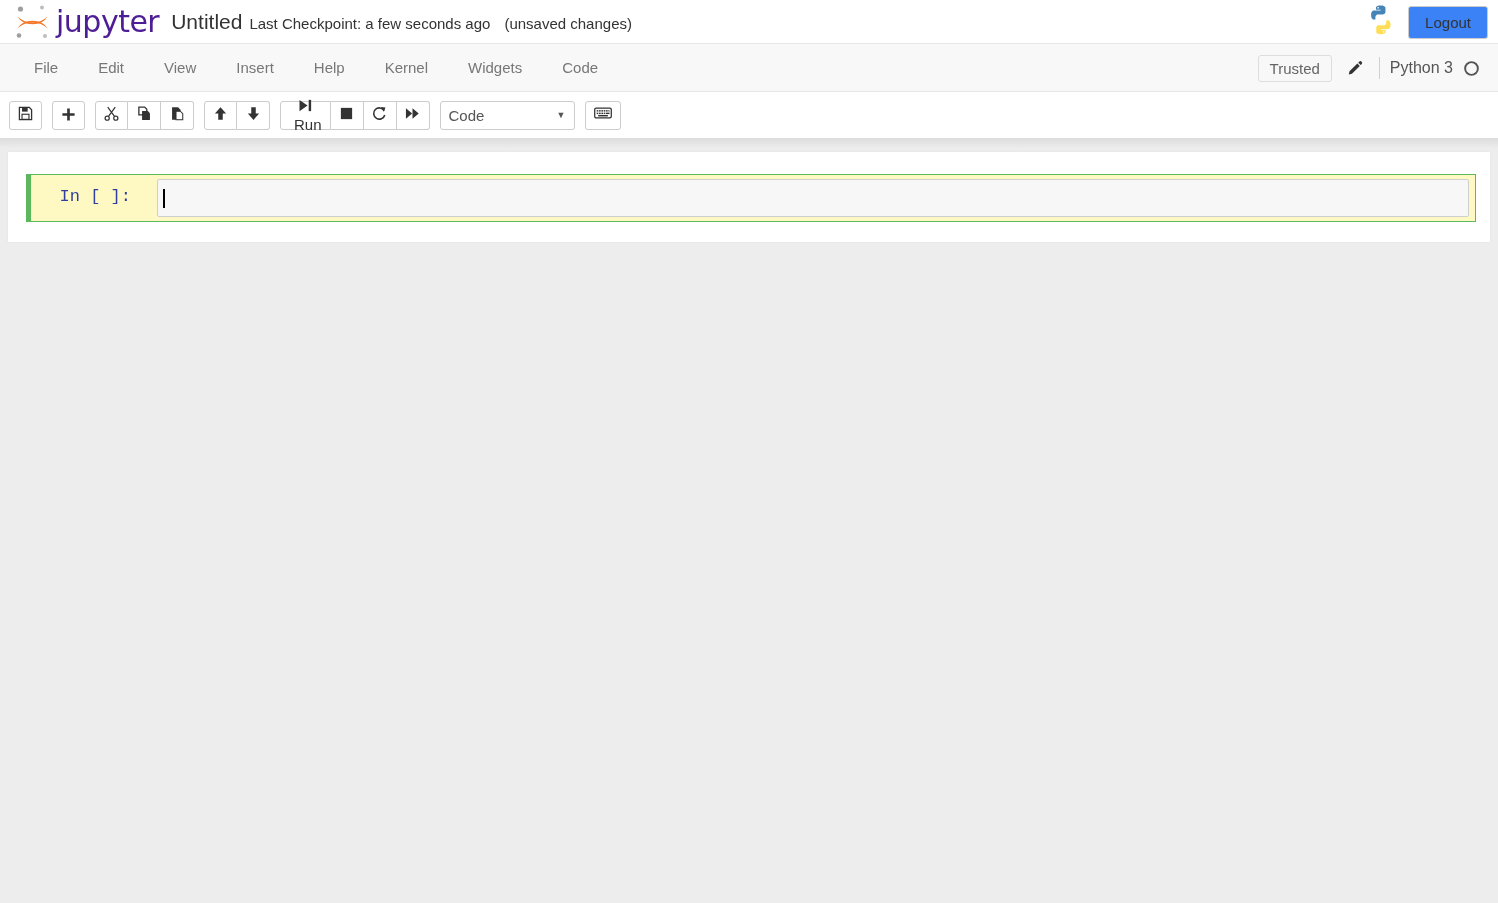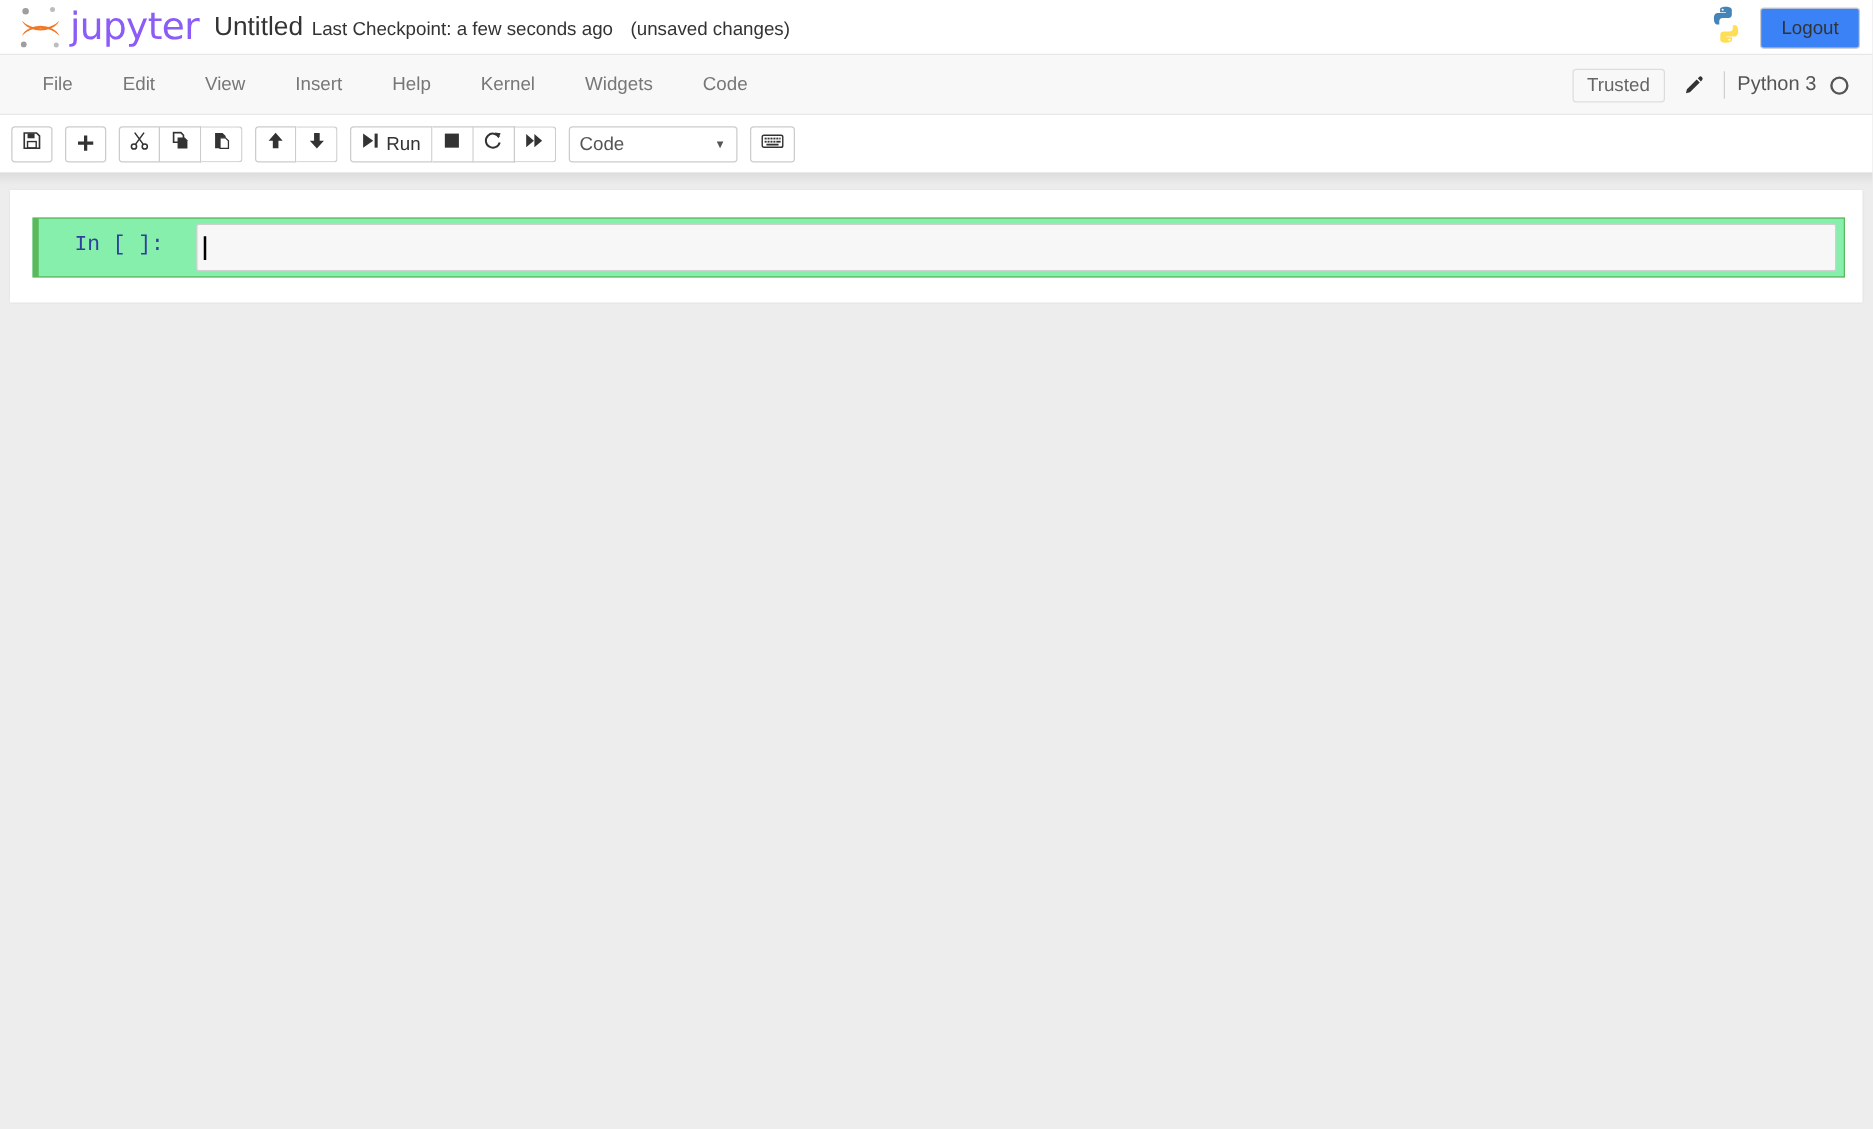--- a/index.html
+++ b/index.html
@@ -22,21 +22,21 @@
   }
   #logo-wrap {
     display: flex; align-items: center;
     margin-left: 12px;
     height: 44px;
   }
   .jlogo-svg { display: block; }
   .jword {
     font-family: "DejaVu Sans", sans-serif;
     font-size: 30px;
-    color: #8b5cf6;
+    color: #4c1d95;
     letter-spacing: -0.5px;
     margin-left: 2px;
     line-height: 30px;
     font-weight: 400;
   }
   #title-block {
     display: flex;
     align-items: baseline;
     margin-left: 12px;
   }
@@ -139,21 +139,21 @@
     min-width: 33px;
     border: 1px solid #ccc;
     background: #fff;
     display: flex;
     align-items: center;
     justify-content: center;
     cursor: pointer;
     padding: 0 8px;
     color: #333;
   }
-  .btn-group .tbtn { border-radius: 0; border-left-width: 0; }
+  .btn-group .tbtn { border-radius: 0; border-left-width: 0; flex-direction: column; }
   .btn-group .tbtn:first-child {
     border-left-width: 1px;
     border-top-left-radius: 3px; border-bottom-left-radius: 3px;
   }
   .btn-group .tbtn:last-child {
     border-top-right-radius: 3px; border-bottom-right-radius: 3px;
   }
   .tbtn .glyph { font-size: 14px; line-height: 1; }
   #run-label {
     font-size: 15px; color: #333;
@@ -191,21 +191,21 @@
     background: #fff;
     padding: 22px 14px 20px 18px;
     box-shadow: 0 0 2px rgba(0,0,0,0.06);
   }
   .cell {
     display: flex;
     align-items: flex-start;
     border: 1px solid #5cb85c;
     border-left: 5px solid #5cb85c;
     padding: 4px 6px 4px 0;
-    background: #86efac;
+    background: #fef9c3;
     gap: 16px;
   }
   .prompt {
     font-family: "Liberation Mono", "DejaVu Sans Mono", monospace;
     font-size: 17px;
     color: #303f9f;
     width: 110px;
     min-width: 110px;
     text-align: right;
     padding-top: 8px;

